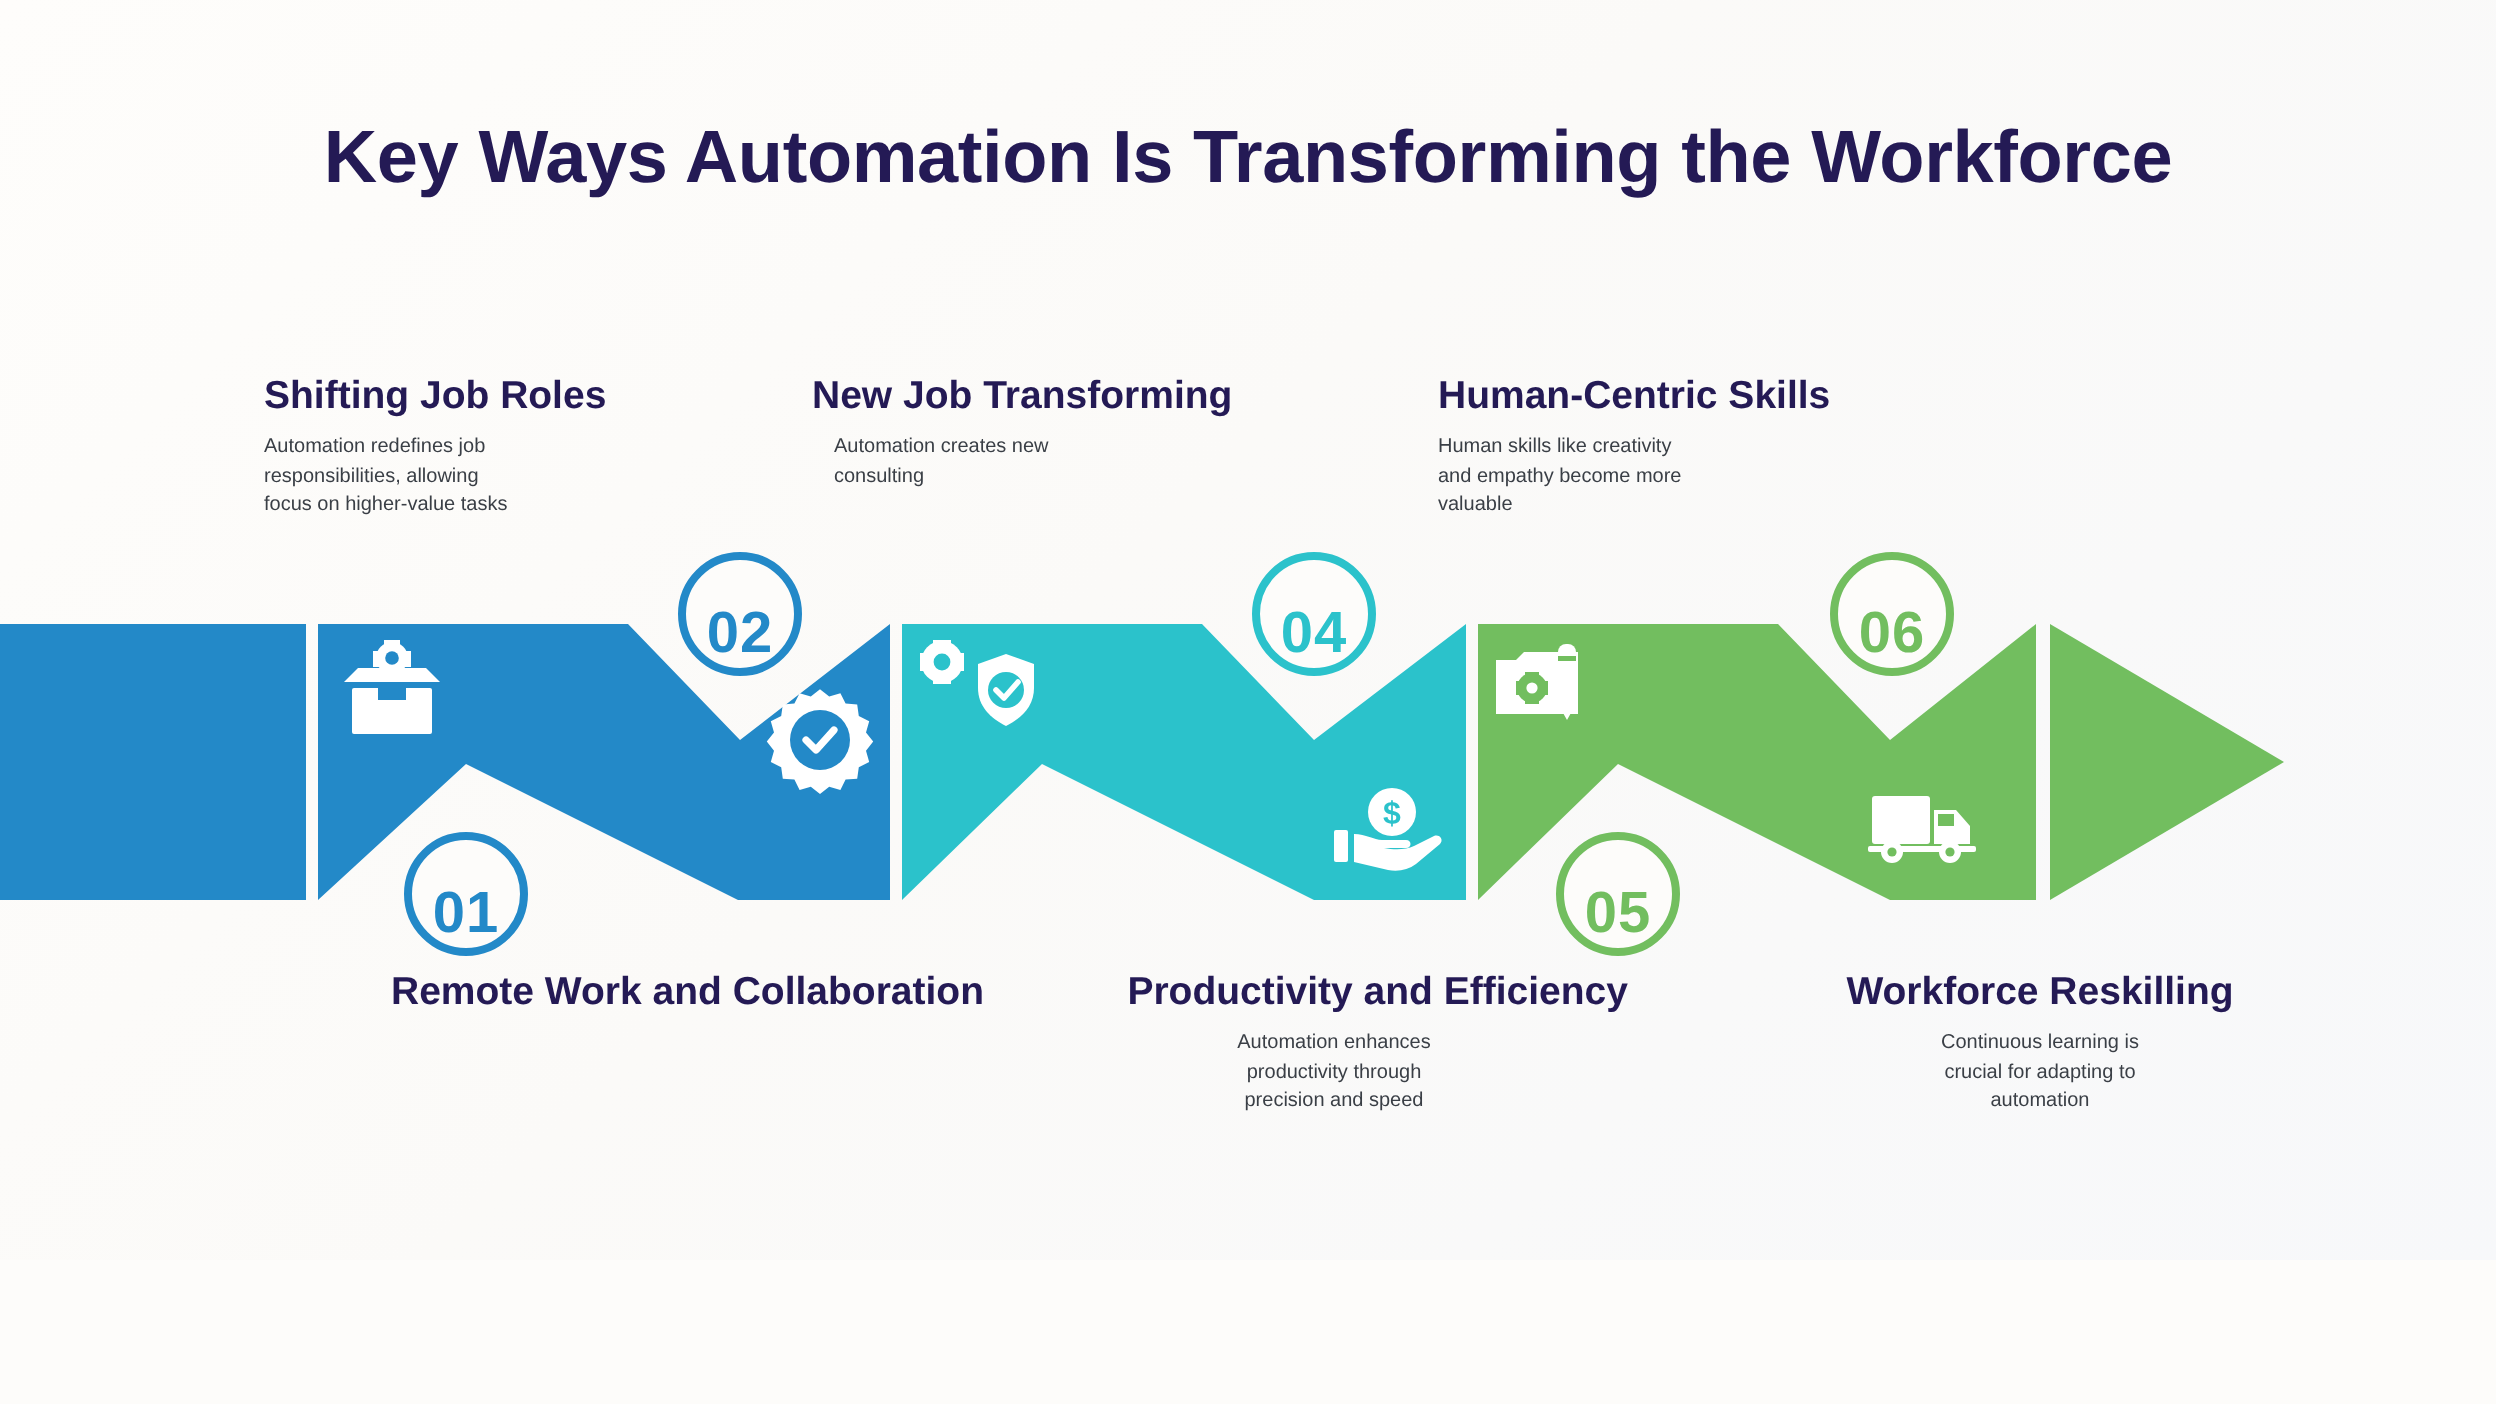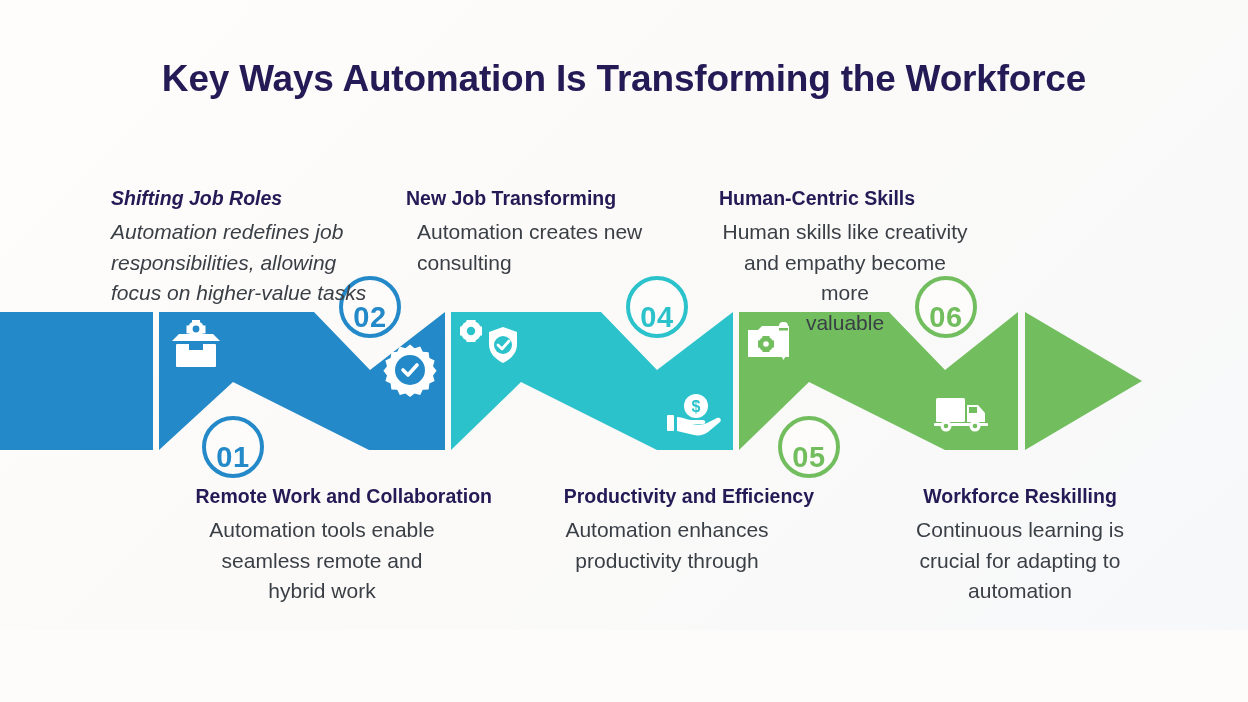--- a/index.html
+++ b/index.html
@@ -70,36 +70,36 @@
     position: absolute;
   }
   .block .heading {
     font-size: 19.5px;
     font-weight: bold;
     color: #241a55;
     line-height: 1.25;
     white-space: nowrap;
   }
   .block .body {
-    font-size: 21px;
+    font-size: 10px;
     color: #3a3f46;
     line-height: 1.44;
     margin-top: 7px;
   }
   .block.top .heading { margin-bottom: 2px; }
 
   
-  #block-1 { left: 111px; top: 186px; width: 260px; font-style: italic; }
+  #block-1 { left: 132px; top: 186px; width: 260px; }
   #block-3 { left: 406px; top: 186px; width: 252px; }
   #block-5 { left: 719px; top: 186px; width: 252px; }
 
   #block-1 .body { text-align: left; }
   #block-3 .heading { text-align: left; }
   #block-3 .body { text-align: left; padding-left: 11px; }
-  #block-5 .body { text-align: center; }
+  #block-5 .body { text-align: left; }
 
   
   #block-2 { left: 152px; top: 484px; width: 340px; }
   #block-4 { left: 520px; top: 484px; width: 294px; }
   #block-6 { left: 879px; top: 484px; width: 282px; }
 
   #block-2 .heading, #block-4 .heading, #block-6 .heading { text-align: right; }
   #block-2 .body, #block-4 .body, #block-6 .body { text-align: center; }
   #block-6 .heading { text-align: center; }
 </style>
@@ -224,32 +224,28 @@
     <div class="heading">Human-Centric Skills</div>
     <div class="body">
       <div>Human skills like creativity</div>
       <div>and empathy become more</div>
       <div>valuable</div>
     </div>
   </div>
 
   <div class="block bottom" id="block-2">
     <div class="heading">Remote Work and Collaboration</div>
-    <div class="body">
-      <div>Automation tools enable</div>
-      <div>seamless remote and</div>
-      <div>hybrid work</div>
-    </div>
   </div>
 
   <div class="block bottom" id="block-4">
     <div class="heading">Productivity and Efficiency</div>
     <div class="body">
       <div>Automation enhances</div>
       <div>productivity through</div>
+      <div>precision and speed</div>
     </div>
   </div>
 
   <div class="block bottom" id="block-6">
     <div class="heading">Workforce Reskilling</div>
     <div class="body">
       <div>Continuous learning is</div>
       <div>crucial for adapting to</div>
       <div>automation</div>
     </div>

